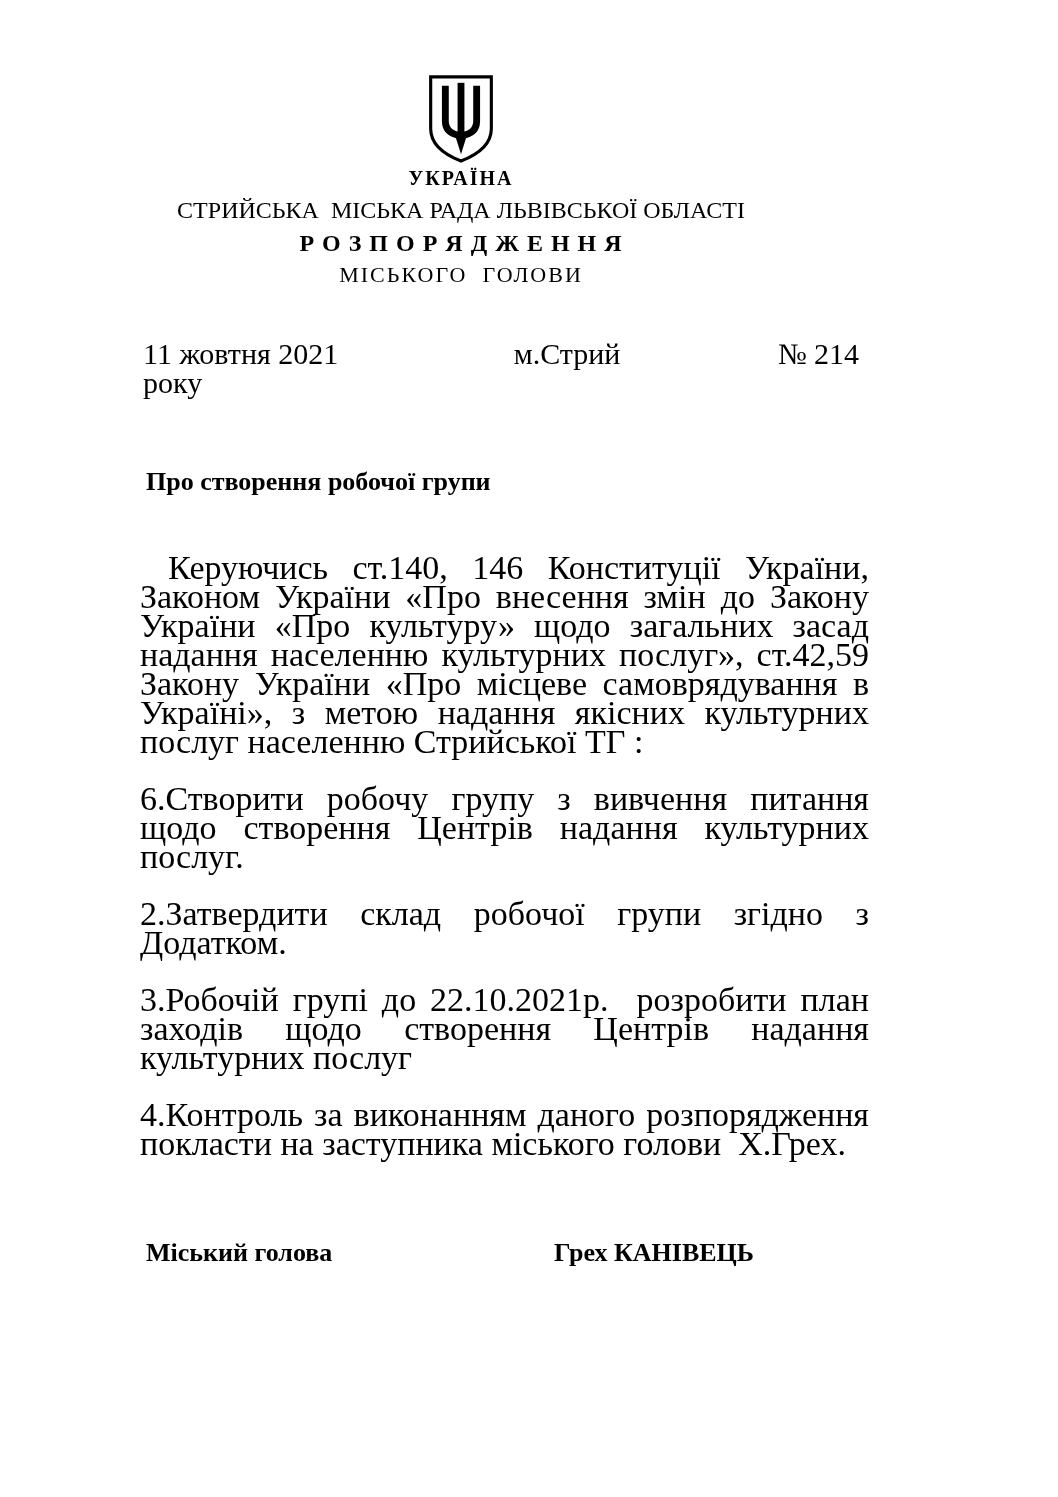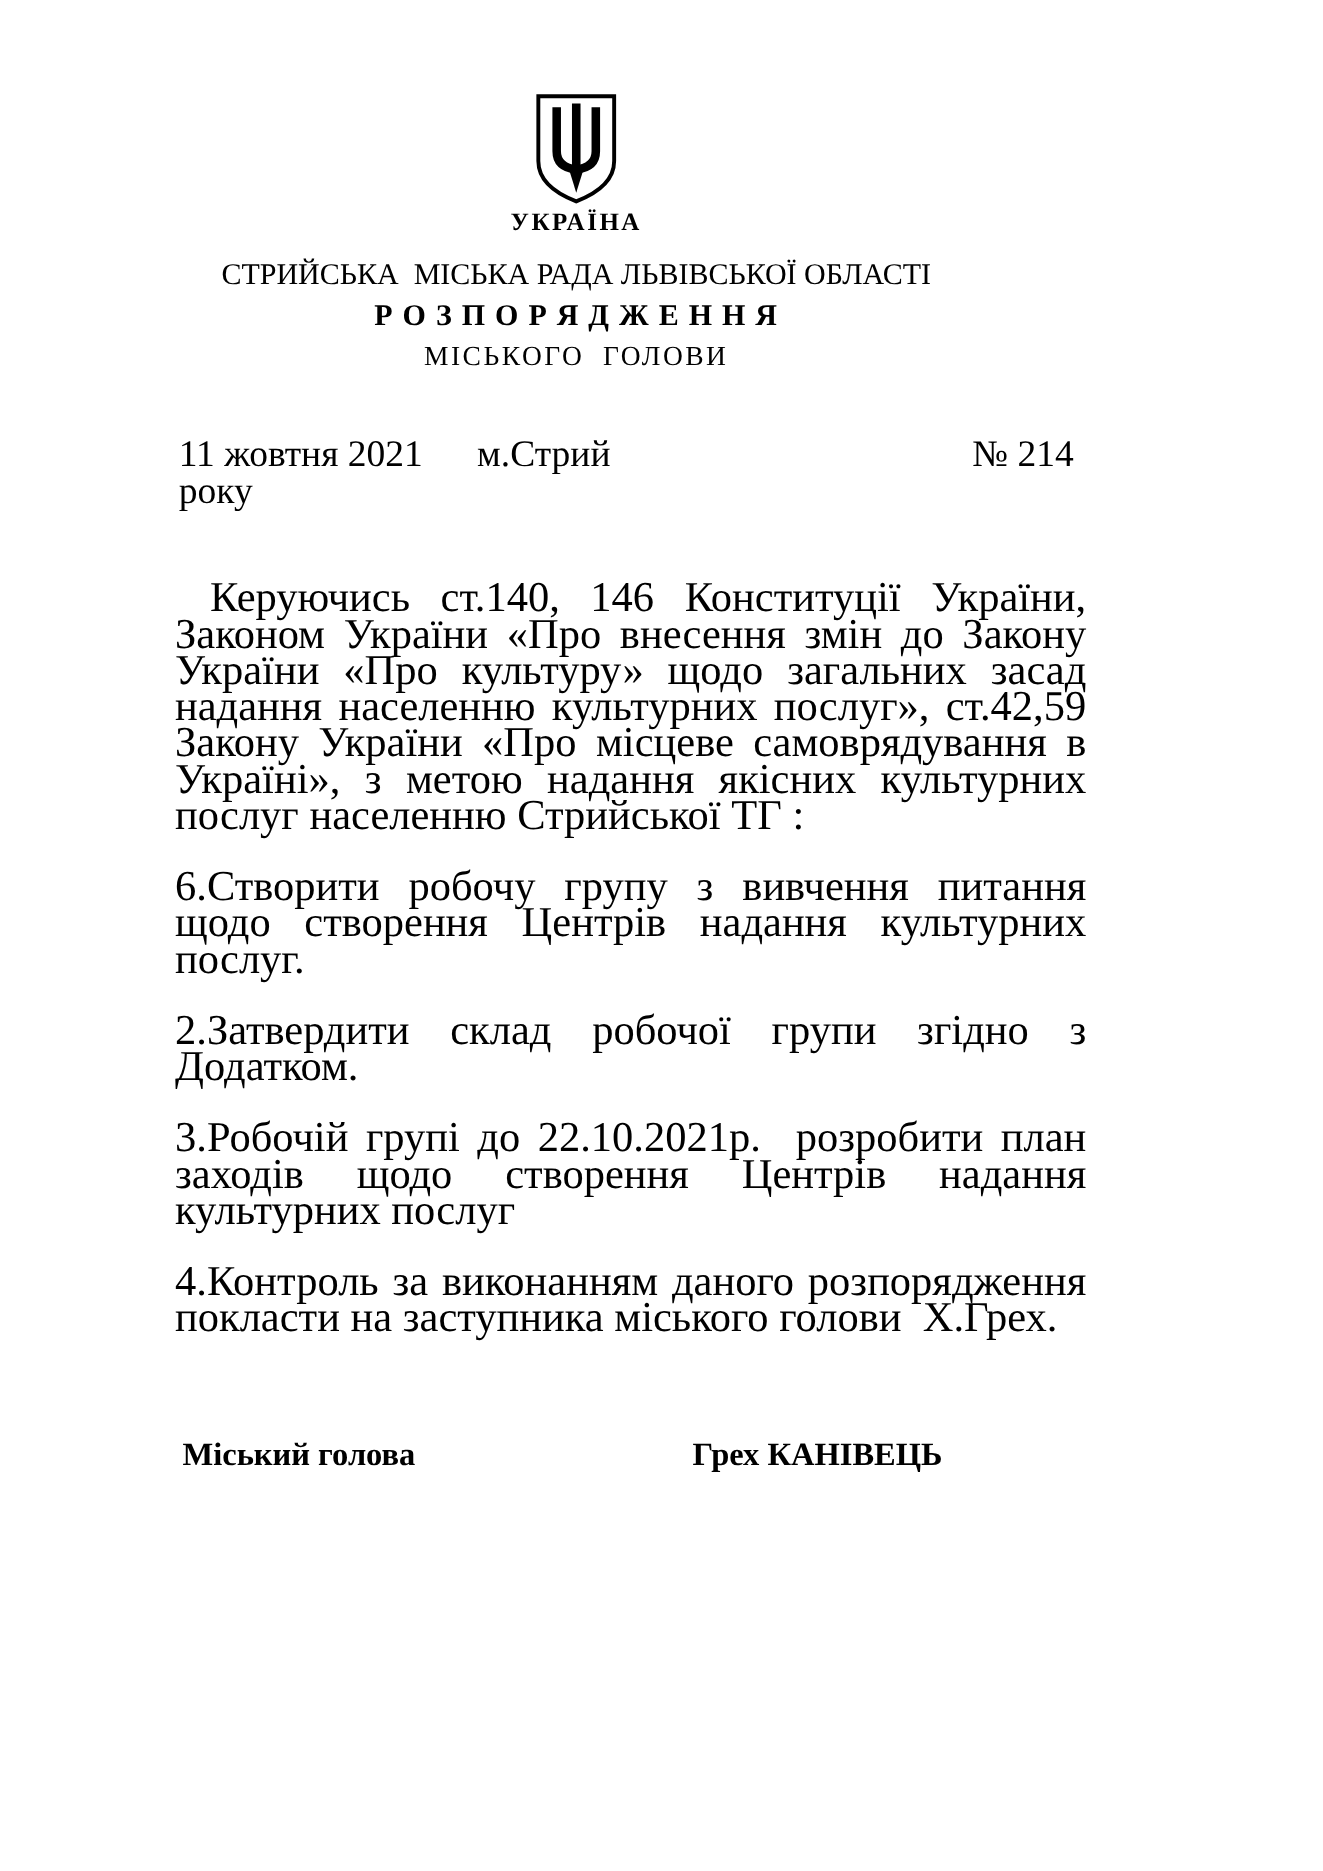--- a/index.html
+++ b/index.html
@@ -17,21 +17,21 @@
   }
   
   .header { text-align:center; padding-top:74px; }
   .emblem-svg { display:block; margin:0 auto; width:74px; height:90px; }
   .country {
     margin-top:3px;
     font-size:20px; font-weight:bold; letter-spacing:2px;
     line-height:22px;
   }
   .org {
-    margin-top:17px;
+    margin-top:7px;
     font-size:24px; line-height:28px;
     white-space:pre-wrap;
   }
   .doctype {
     margin-top:5px;
     font-size:24px; font-weight:bold; letter-spacing:1px;
     line-height:28px;
     white-space:pre-wrap;
   }
   .authority {
@@ -40,21 +40,21 @@
     white-space:pre-wrap;
   }
   
   .meta-row {
     display:flex;
     margin-top:50px;
     padding:0 63px 0 143px;
     font-size:30px; line-height:29px;
   }
   .meta-cell { flex:1; white-space:pre-wrap; }
-  .meta-center { text-align:left; }
+  .meta-center { text-align:right; }
   .meta-right { text-align:right; }
   
   .subject {
     margin:70px 53px 0 146px;
     font-size:26px; font-weight:bold; line-height:29px;
   }
   .body-text {
     margin-left:140px; margin-right:53px;
     font-size:34px; line-height:29px;
     text-align:justify;
@@ -90,20 +90,21 @@
     <div class="doctype">Р О З П О Р Я Д Ж Е Н Н Я</div>
     <div class="authority">МІСЬКОГО  ГОЛОВИ</div>
   </div>
 
   <div class="meta-row">
     <span class="meta-cell">11 жовтня 2021 року</span>
     <span class="meta-cell meta-center">м.Стрий</span>
     <span class="meta-cell meta-right">№ 214</span>
   </div>
 
+  <div class="subject">Про створення робочої групи</div>
 
   <p class="body-text preamble">Керуючись ст.140, 146 Конституції України, Законом України «Про внесення змін до Закону України «Про культуру» щодо загальних засад  надання населенню культурних послуг», ст.42,59   Закону України «Про місцеве самоврядування в Україні», з метою надання якісних культурних послуг населенню Стрийської ТГ :</p>
 
   <p class="body-text item">6.Створити робочу групу з вивчення питання щодо створення Центрів надання культурних послуг.</p>
   <p class="body-text item">2.Затвердити склад робочої групи згідно з Додатком.</p>
   <p class="body-text item">3.Робочій групі до 22.10.2021р.  розробити план заходів щодо створення Центрів надання культурних послуг</p>
   <p class="body-text item">4.Контроль за виконанням даного розпорядження покласти на заступника міського голови  Х.Грех.</p>
 
   <div class="sig-row">
     <span class="sig-position">Міський голова</span>

